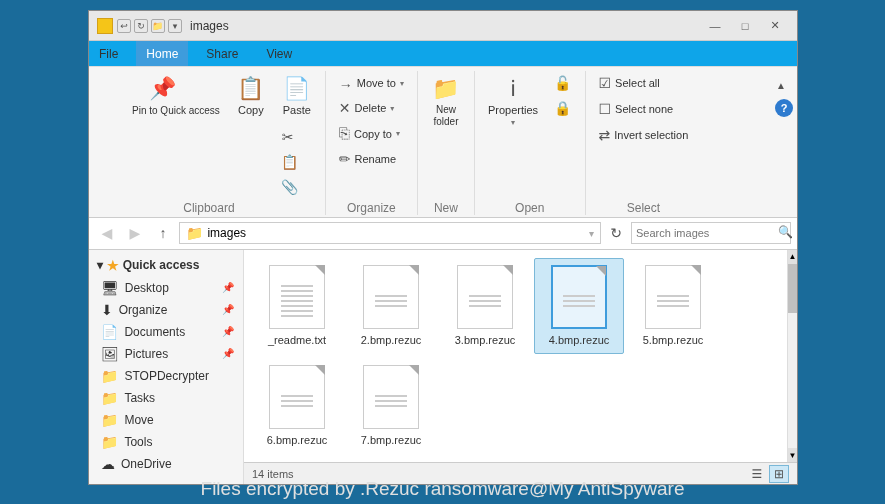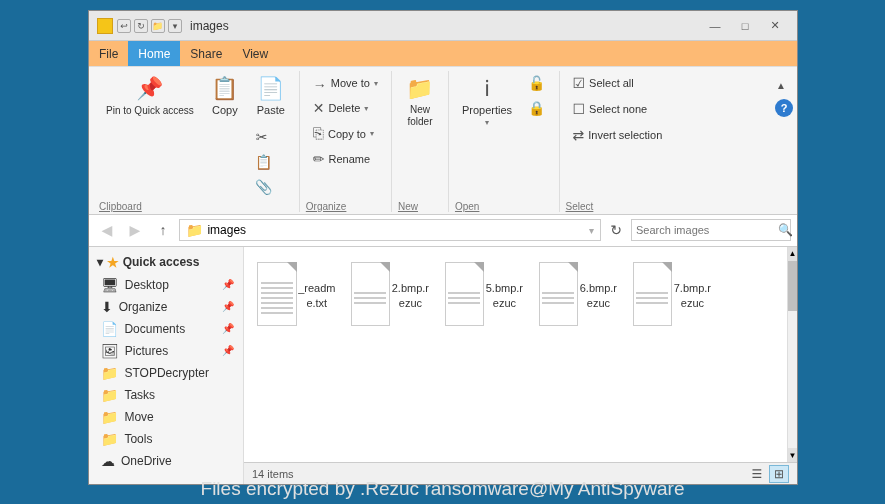--- a/index.html
+++ b/index.html
@@ -78,26 +78,27 @@
       justify-content: center;
       font-size: 11px;
       cursor: pointer;
       color: #555;
       background: transparent;
       border: none;
     }
 
     
     .menu-bar {
-      background: #fdba74;
+      background: #0ea5e9;
       height: 26px;
       display: flex;
       align-items: center;
       border-bottom: 1px solid #ddd;
       flex-shrink: 0;
+      gap: 8px;
     }
     .menu-item {
       padding: 4px 10px;
       font-size: 12px;
       color: #333;
       cursor: pointer;
       height: 100%;
       display: flex;
       align-items: center;
     }
@@ -116,26 +117,26 @@
     }
     .ribbon-group {
       display: flex;
       flex-direction: column;
       align-items: flex-start;
       border-right: 1px solid #ddd;
       padding: 0 6px;
     }
     .ribbon-group:last-child { border-right: none; }
     .ribbon-group-label {
-      font-size: 10px;
+      font-size: 12px;
       color: #777;
+      text-align: center;
       width: 100%;
       margin-top: auto;
       padding-top: 2px;
-      text-decoration: underline;
     }
     .ribbon-buttons {
       display: flex;
       align-items: flex-start;
       gap: 2px;
       flex: 1;
     }
     .ribbon-btn {
       display: flex;
       flex-direction: column;
@@ -235,21 +236,21 @@
       justify-content: center;
       cursor: pointer;
       font-size: 14px;
       color: #555;
     }
     .search-box {
       width: 160px;
       height: 22px;
       border: 1px solid #ccc;
       display: flex;
-      align-items: center;
+      align-items: flex-end;
       padding: 4px 4px;
       background: #fff;
     }
     .search-input {
       flex: 1;
       border: none;
       outline: none;
       font-size: 11px;
       color: #999;
       background: transparent;
@@ -310,21 +311,21 @@
     }
     .files-grid {
       display: flex;
       flex-wrap: wrap;
       gap: 4px;
       align-content: flex-start;
     }
     .file-item {
       width: 90px;
       display: flex;
-      flex-direction: row;
+      flex-direction: column;
       align-items: center;
       padding: 6px 4px;
       cursor: pointer;
       border: 1px solid transparent;
       border-radius: 2px;
     }
     .file-item.selected { background: #cce8f7; border-color: #7ab8d8; }
     .file-icon {
       width: 56px;
       height: 64px;
@@ -447,21 +448,21 @@
     <div class="menu-item">View</div>
   </div>
 
   <div class="ribbon">
 
     <div class="ribbon-group">
       <div class="ribbon-buttons">
 
         <div class="ribbon-btn ribbon-btn-large">
           <div class="ribbon-icon">📌</div>
-          <span style="font-size:10px;text-align:center;line-height:1.3;">Pin to Quick
+          <span style="font-size:10px;text-align:center;line-height:1.3;margin-left:26px;">Pin to Quick
 access</span>
         </div>
 
         <div class="ribbon-btn">
           <div class="ribbon-icon">📋</div>
           <span>Copy</span>
         </div>
 
         <div style="display:flex;flex-direction:column;gap:2px;align-items:center;">
           <div class="ribbon-btn" style="flex-direction:column;align-items:center;width:44px;">
@@ -663,21 +664,41 @@
             <div class="file-icon">
               <div class="file-lines">
                 <div class="file-line"></div>
                 <div class="file-line"></div>
                 <div class="file-line"></div>
               </div>
             </div>
             <span class="file-name">2.bmp.rezuc</span>
           </div>
 
-
+          <div class="file-item">
+            <div class="file-icon">
+              <div class="file-lines">
+                <div class="file-line"></div>
+                <div class="file-line"></div>
+                <div class="file-line"></div>
+              </div>
+            </div>
+            <span class="file-name">3.bmp.rezuc</span>
+          </div>
+
+          <div class="file-item selected">
+            <div class="file-icon selected-file">
+              <div class="file-lines">
+                <div class="file-line"></div>
+                <div class="file-line"></div>
+                <div class="file-line"></div>
+              </div>
+            </div>
+            <span class="file-name">4.bmp.rezuc</span>
+          </div>
 
           <div class="file-item">
             <div class="file-icon">
               <div class="file-lines">
                 <div class="file-line"></div>
                 <div class="file-line"></div>
                 <div class="file-line"></div>
               </div>
             </div>
             <span class="file-name">5.bmp.rezuc</span>

